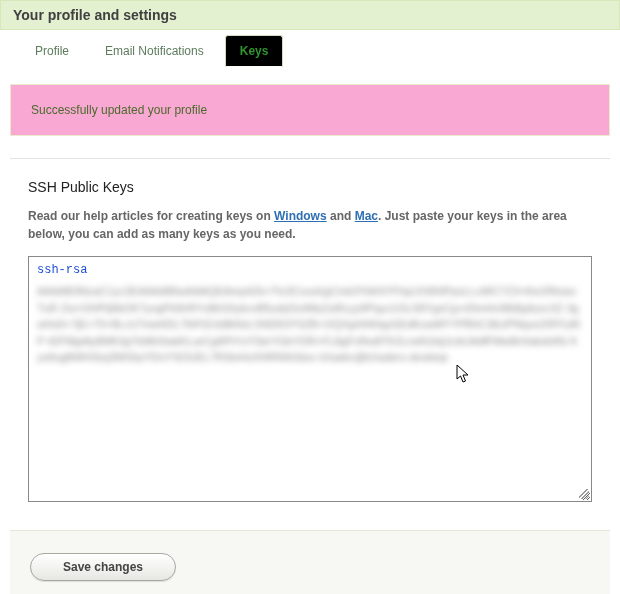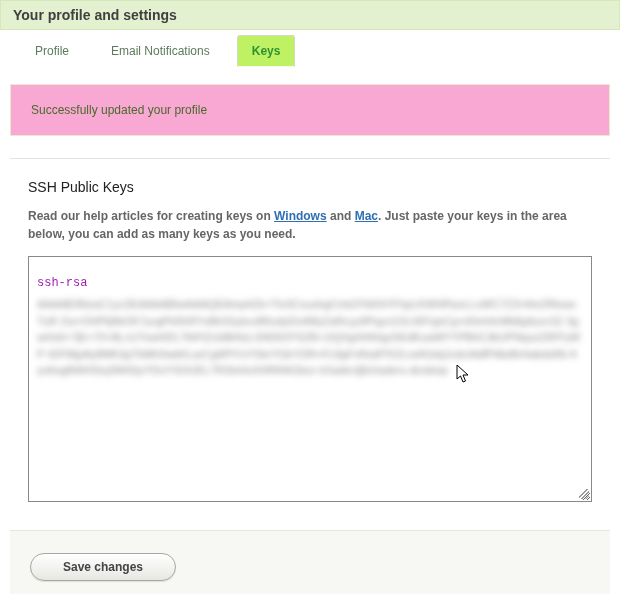--- a/index.html
+++ b/index.html
@@ -16,36 +16,36 @@
     padding: 6px 12px;
   }
   .page-header h1 {
     margin: 0;
     font-size: 14px;
     font-weight: bold;
     color: #404040;
   }
   .tabbar {
     display: flex;
-    gap: 12px;
+    gap: 6px;
     margin-top: 4px;
     padding-left: 20px;
   }
   .tabbar a {
     display: inline-block;
     padding: 8px 14px;
     font-size: 12px;
     text-decoration: none;
     color: #2f932f; 
     border: 1px solid transparent;
     position: relative;
     top: 1px;
   }
   .tabbar a.active {
-    background: #bef264;
+    background: #000000;
     border: 1px solid #d8d8c0;
     border-bottom-color: #fbfcf6;
     color: #2f932f;
     font-weight: bold;
     border-radius: 3px 3px 0 0;
   }
   .tabbar a.dim { color: #5d7b5d; }
   .panel-wrap {
     margin: 0 10px;
   }
@@ -83,21 +83,21 @@
     padding: 6px 8px;
     font-family: "Courier New", monospace;
     font-size: 12px;
     color: #333;
     resize: both;
     background: #fff;
     overflow: hidden;
     position: relative;
     display: block;
   }
-  .key-first { color:#a21caf;margin-top:13px; }
+  .key-first { color:#1d4ed8; }
   .blurblock {
     margin-top: 6px;
     filter: blur(3px);
     color: #888;
     font-size: 11px;
     line-height: 1.5;
     word-break: break-all;
     font-family: Arial, sans-serif;
     user-select: none;
   }

